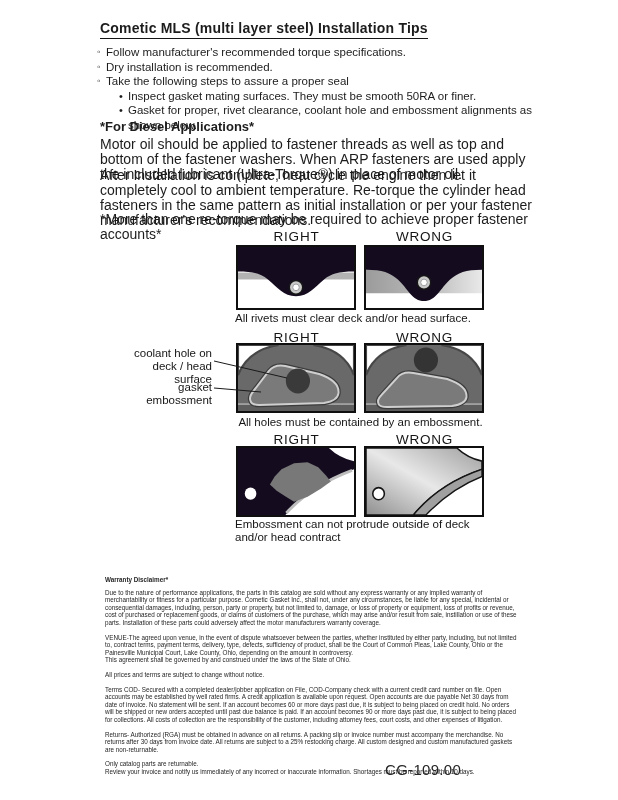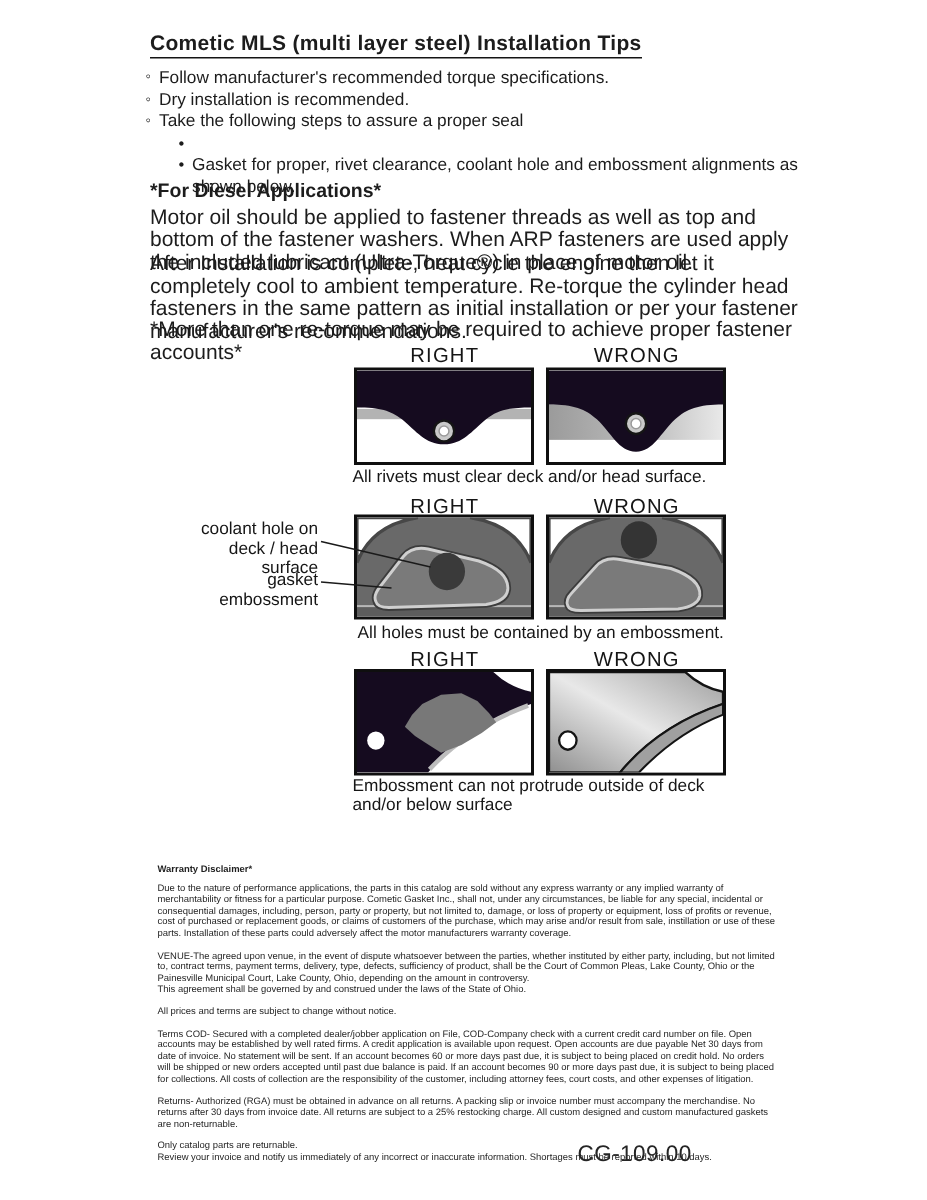--- a/index.html
+++ b/index.html
@@ -41,20 +41,21 @@
     <div class="brow">
       <span class="bmark">◦</span>
       <span>Dry installation is recommended.</span>
     </div>
     <div class="brow">
       <span class="bmark">◦</span>
       <span>Take the following steps to assure a proper seal</span>
     </div>
     <div class="brow sub">
       <span class="bmark">•</span>
+      <span>Inspect gasket mating surfaces.  They must be smooth 50RA or finer.</span>
     </div>
     <div class="brow sub">
       <span class="bmark">•</span>
       <span>Gasket for proper, rivet clearance, coolant hole and embossment alignments as shown below.</span>
     </div>
   </div>
 
   <div class="abs dheading">*For Diesel Applications*</div>
   <div class="abs dpara" style="top:137px;">Motor oil should be applied to fastener threads as well as top and bottom of the fastener washers. When ARP fasteners are used apply the included lubricant (Ultra-Torque®) in place of motor oil.</div>
   <div class="abs dpara" style="top:168px;">After Installation is complete, heat cycle the engine then let it completely cool to ambient temperature. Re-torque the cylinder head fasteners in the same pattern as initial installation or per your fastener manufacturer's recommendations.</div>
@@ -153,21 +154,21 @@
       </defs>
       <rect width="120" height="66" fill="#ffffff"></rect>
       <path d="M0,0 H94 Q105,10 120,13 V21 Q76,35 49,66 H0 Z" fill="url(#g2)" stroke="#141414" stroke-width="1.6"></path>
       <path d="M120,21 Q76,35 49,66 L62,66 Q88,40 120,28 Z" fill="#a0a0a0" stroke="#141414" stroke-width="1.4"></path>
       <circle cx="13" cy="45" r="6" fill="#ffffff" stroke="#141414" stroke-width="1.6"></circle>
     </svg>
   </div>
 
   <div class="abs caption" style="left:235px;top:518px;line-height:13px;">
     <div>Embossment can not protrude outside of deck</div>
-    <div>and/or below surface</div>
+    <div>and/or head contract</div>
   </div>
 
   <svg class="abs overlay" width="618" height="800">
     <line x1="214" y1="361" x2="287" y2="378" stroke="#1a1a1a" stroke-width="1"></line>
     <line x1="214" y1="388" x2="261" y2="392" stroke="#1a1a1a" stroke-width="1"></line>
   </svg>
 
   <div class="abs legal">
     <div class="lh">Warranty Disclaimer*</div>
     <p class="lp">Due to the nature of performance applications, the parts in this catalog are sold without any express warranty or any implied warranty of merchantability or fitness for a particular purpose.  Cometic Gasket Inc., shall not, under any circumstances, be liable for any special, incidental or consequential damages, including, person, party or property, but not limited to, damage, or loss of property or equipment, loss of profits or revenue, cost of purchased or replacement goods, or claims of customers of the purchase, which may arise and/or result from sale, instillation or use of these parts.  Installation of these parts could adversely affect the motor manufacturers warranty coverage.</p>

